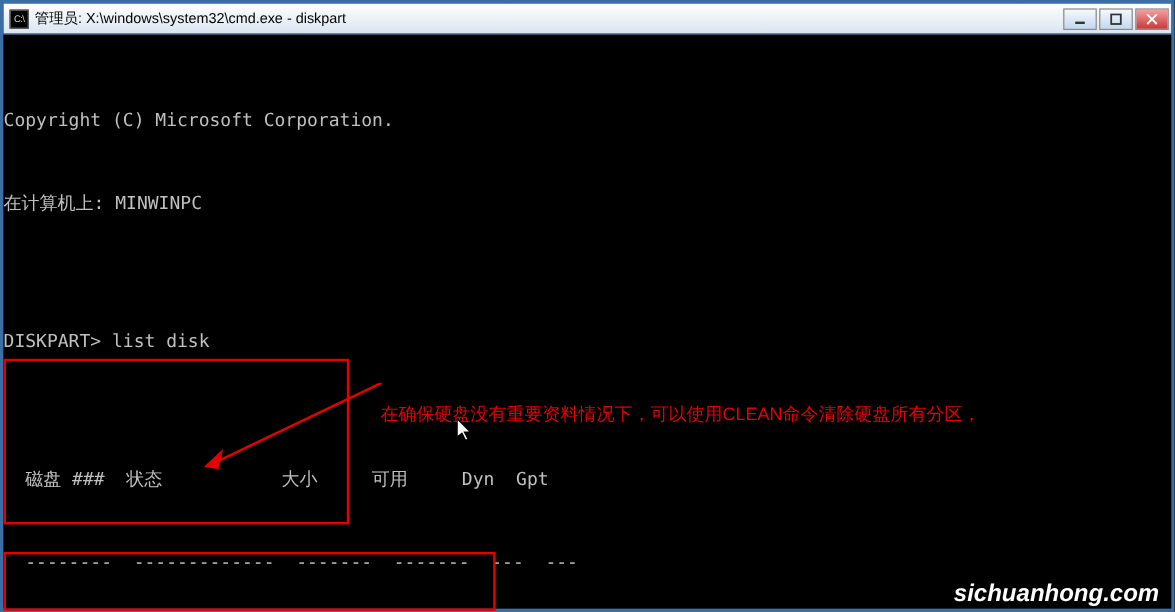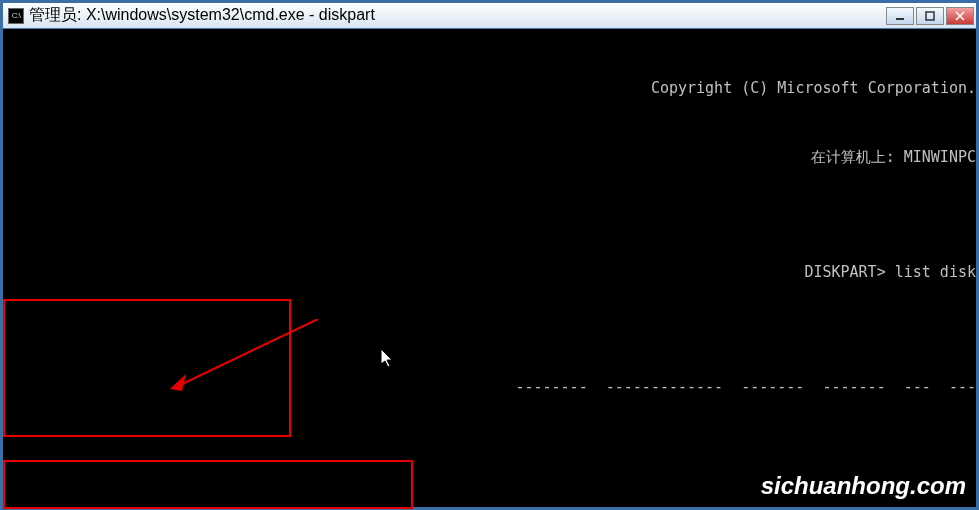--- a/index.html
+++ b/index.html
@@ -1,30 +1,30 @@
 <!DOCTYPE html>
 <html><head>
 <meta charset="utf-8">
 <style>
 * { margin: 0; padding: 0; box-sizing: border-box; }
 body { width: 979px; height: 510px; background: #000; font-family: "SimSun", "NSimSun", monospace; font-size: 14px; overflow: hidden; }
 .window { width: 979px; height: 510px; border: 3px solid #3a6ea5; position: relative; }
 .titlebar { height: 26px; background: linear-gradient(to bottom, #ffffff, #d9e4f1); display: flex; align-items: center; border-bottom: 1px solid #4a7bb0; }
 .titlebar .icon-box { width: 16px; height: 16px; background: #000; border: 1px solid #666; margin: 0 5px; display: flex; align-items: center; justify-content: center; color: #ccc; font-size: 8px; font-family: sans-serif; letter-spacing: -0.5px; }
-.titlebar .title { flex: 1; font-family: "Microsoft YaHei", sans-serif; font-size: 16px; color: #000; }
+.titlebar .title { flex: 1; font-family: "Microsoft YaHei", sans-serif; font-size: 12px; color: #000; }
 .win-btns { display: flex; gap: 2px; margin-right: 2px; }
 .win-btn { width: 28px; height: 18px; font-family: sans-serif; font-size: 11px; display: flex; align-items: center; justify-content: center; border: 1px solid #888; cursor: pointer; }
 .btn-min, .btn-max { background: linear-gradient(to bottom, #f5f9fd, #c3d7ee); color: #444; }
 .btn-close { background: linear-gradient(to bottom, #f4a0a0, #c83838); color: #fff; }
-.terminal { background: #000; color: #c0c0c0; height: calc(100% - 26px); padding: 2px 0 0 0; position: relative; font-family: "NSimSun", "SimSun", "Consolas", monospace; font-size: 15px; line-height: 23px; white-space: pre; text-align: right; }
+.terminal { background: #000; color: #c0c0c0; height: calc(100% - 26px); padding: 14px 0 0 0; position: relative; font-family: "NSimSun", "SimSun", "Consolas", monospace; font-size: 15px; line-height: 23px; white-space: pre; }
 .terminal .line { padding: 0; margin: 0; }
 .red-box { position: absolute; border: 2px solid #e60000; pointer-events: none; }
 .annotation { position: absolute; color: #e60000; font-family: "Microsoft YaHei", sans-serif; font-size: 15px; line-height: 24px; font-weight: 500; }
 .arrow-svg { position: absolute; pointer-events: none; }
-.watermark { position: absolute; right: 10px; bottom: 10px; color: #fff; font-family: "Arial", sans-serif; font-size: 24px; font-weight: bold; font-style: italic; }
+.watermark { position: absolute; right: 10px; bottom: 0; color: #fff; font-family: "Arial", sans-serif; font-size: 20px; font-weight: bold; font-style: italic; }
 .cursor { position: absolute; width: 14px; height: 20px; pointer-events: none; }
 </style>
 </head>
 <body>
 
 <div class="window">
 
   <div class="titlebar">
     <div class="icon-box">
         <span>C:\</span>
@@ -48,20 +48,21 @@
       </div>
     </div>
   </div>
 
   <div class="terminal">
     <div class="line">Copyright (C) Microsoft Corporation.</div>
     <div class="line">在计算机上: MINWINPC</div>
     <div class="line"></div>
     <div class="line">DISKPART&gt; list disk</div>
     <div class="line"></div>
+    <div class="line">  磁盘 ###  状态           大小     可用     Dyn  Gpt</div>
     <div class="line">  --------  -------------  -------  -------  ---  ---</div>
     
     <div class="line"></div>
     
     <div class="line"></div>
     
     <div class="line"></div>
     
     <div class="line"></div>
     
@@ -85,20 +86,21 @@
       <defs>
           <marker id="ah" markerWidth="10" markerHeight="10" refX="2" refY="3" orient="auto">
             <path d="M0,0 L0,6 L8,3 z" fill="#e60000"></path>
           </marker>
         </defs>
       <line x1="150" y1="0" x2="8" y2="68" stroke="#e60000" stroke-width="2"></line>
       <polygon points="2,70 18,55 14,72" fill="#e60000"></polygon>
     </svg>
 
     <div class="annotation" style="left:314px; top:257px;">
+      <div>在确保硬盘没有重要资料情况下，可以使用CLEAN命令清除硬盘所有分区，</div>
     </div>
 
     <svg class="cursor" style="left:378px; top:320px;" viewBox="0 0 14 20">
       <path d="M0,0 L0,15 L4,12 L7,18 L9,17 L6,11 L11,11 Z" fill="#fff" stroke="#000" stroke-width="1"></path>
     </svg>
 
     <div class="watermark">sichuanhong.com</div>
   </div>
 </div>
 

